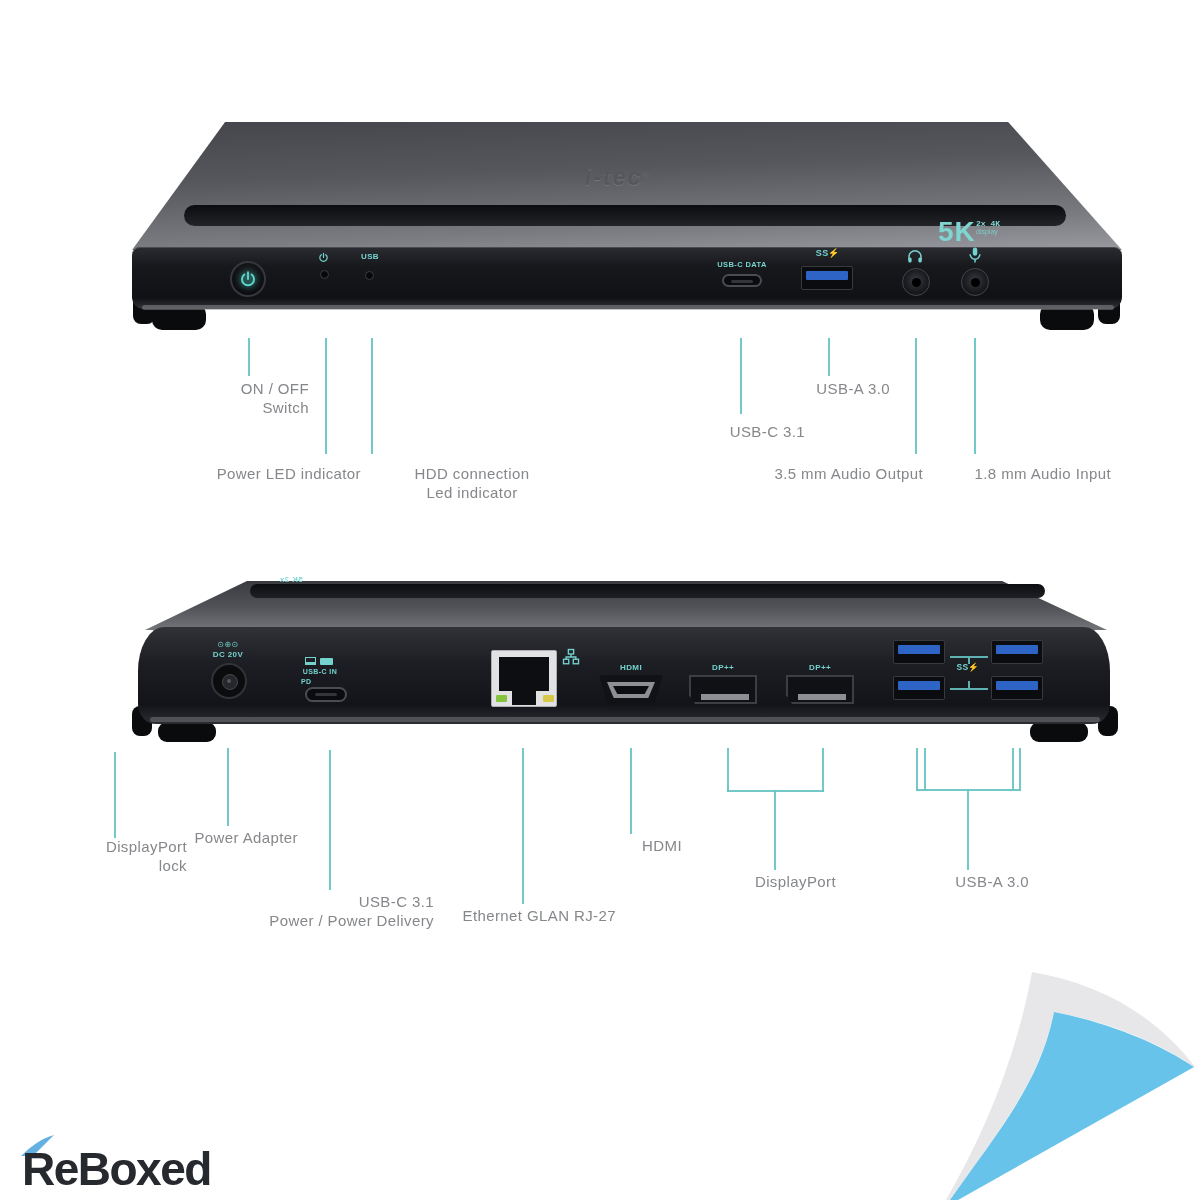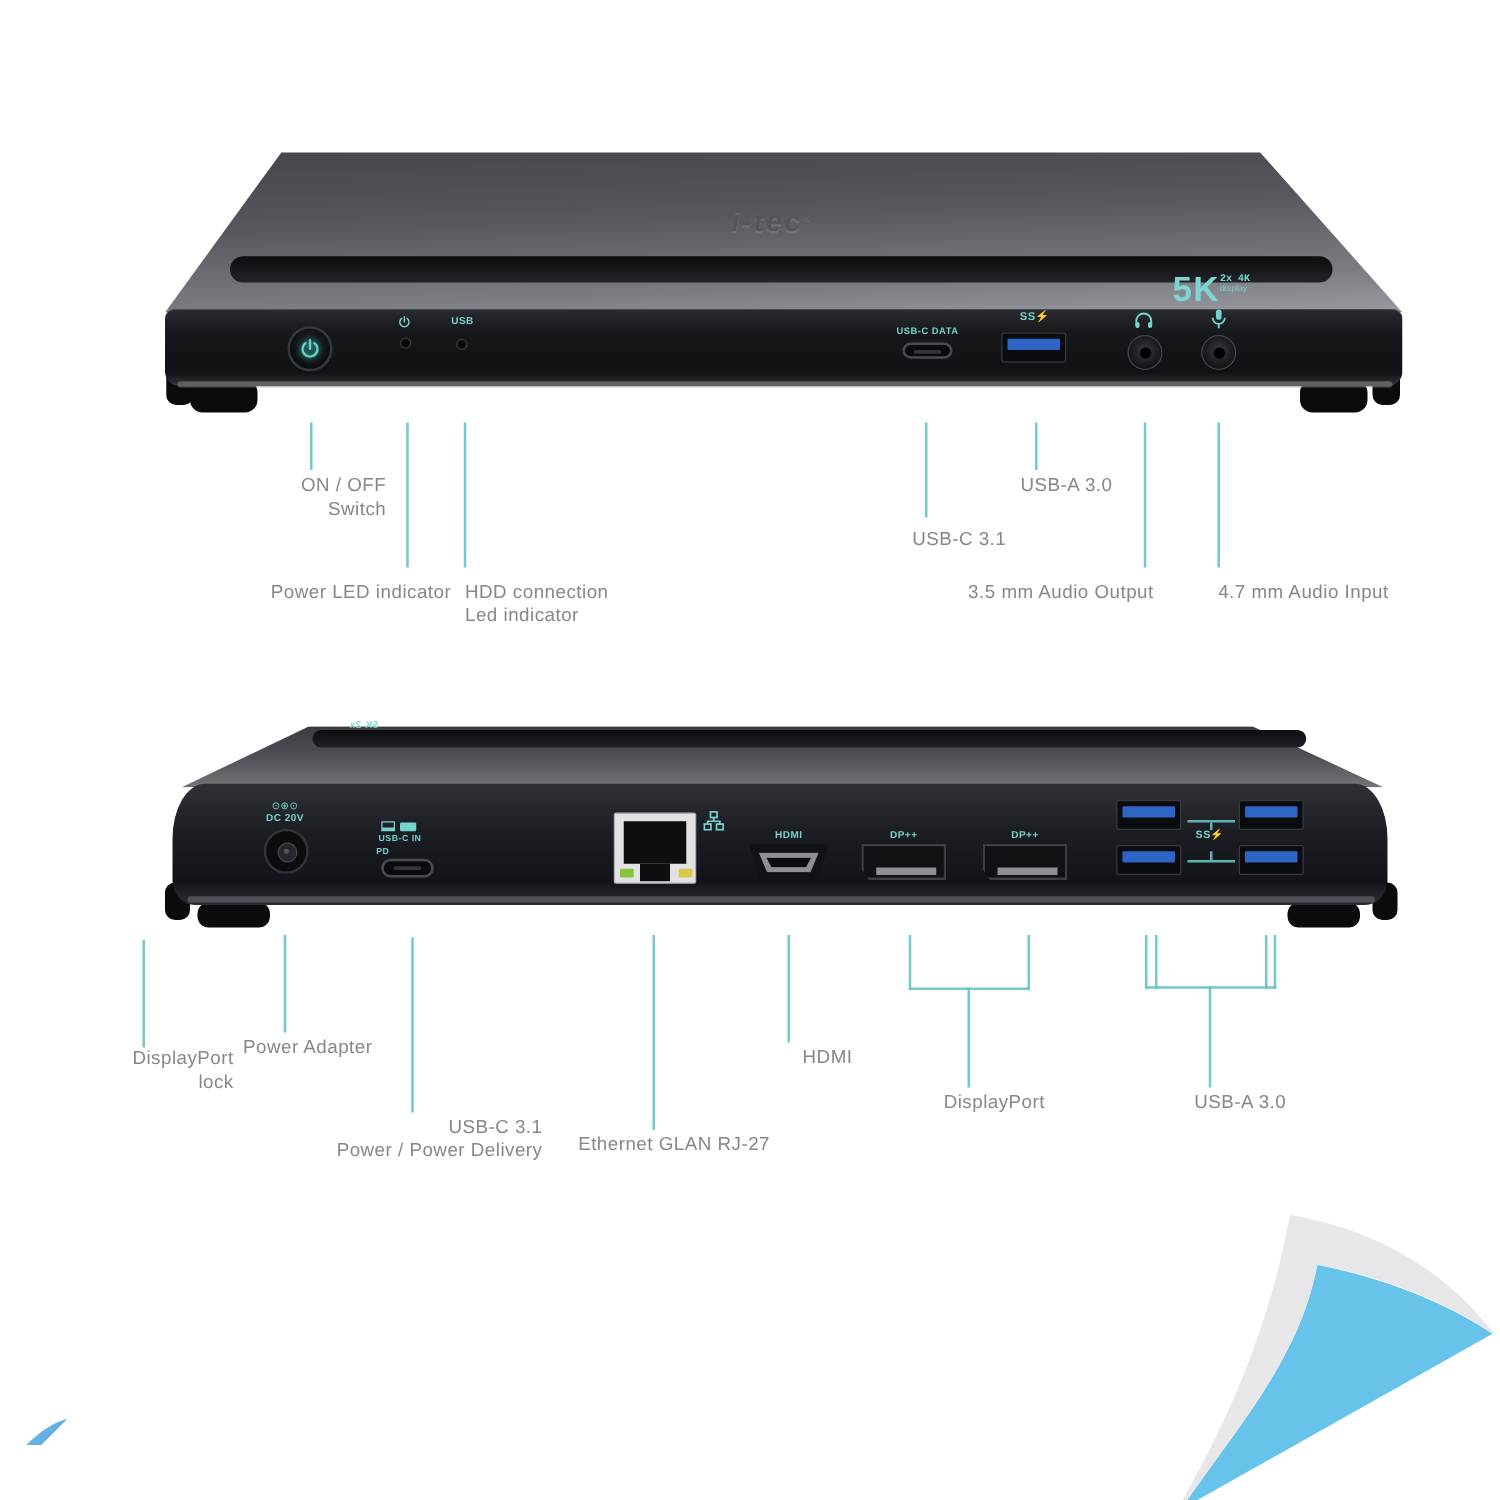--- a/index.html
+++ b/index.html
@@ -1,21 +1,21 @@
 <!DOCTYPE html>
 <html><head>
 <meta charset="utf-8">
 <style>
   html,body{margin:0;padding:0;background:#fff;}
   #stage{position:relative;width:1200px;height:1200px;background:#fff;overflow:hidden;
          font-family:"Liberation Sans",sans-serif;}
   .abs{position:absolute;}
   
   .lbl{position:absolute;color:#85878a;font-size:15px;line-height:19px;letter-spacing:.4px;text-align:right;}
-  .lbl.left{text-align:left;}
+  .lbl.left{text-align:center;}
   
   .cline{position:absolute;width:2px;background:#63c3c1;opacity:.9;}
   .chl{position:absolute;height:2px;background:#63c3c1;opacity:.9;}
   
   .tl{position:absolute;color:#74d3cf;white-space:nowrap;text-align:center;letter-spacing:.4px;}
   
   .hole{position:absolute;background:#07080a;border:1px solid #3c3e44;border-radius:50%;}
   .usbport{position:absolute;background:#0b0c10;border:1px solid #383a40;border-radius:2px;box-sizing:border-box;}
   .tongue{position:absolute;left:4px;top:4px;background:#2d64c6;border-radius:1px;}
   .foot{position:absolute;background:#0a0b0d;border-radius:8px;}
@@ -116,21 +116,21 @@
     <div>Switch</div>
   </div>
   <div class="lbl" style="left:181px;top:464px;width:180px;">Power LED indicator</div>
   <div class="lbl left" style="left:372px;top:464px;width:200px;">
     <div>HDD connection</div>
     <div>Led indicator</div>
   </div>
   <div class="lbl" style="left:685px;top:422px;width:120px;">USB-C 3.1</div>
   <div class="lbl" style="left:770px;top:379px;width:120px;">USB-A 3.0</div>
   <div class="lbl" style="left:773px;top:464px;width:150px;">3.5 mm Audio Output</div>
-  <div class="lbl" style="left:961px;top:464px;width:150px;">4.7 mm Audio Input</div>
+  <div class="lbl" style="left:961px;top:464px;width:150px;">1.8 mm Audio Input</div>
 
   <div class="abs" style="left:0;top:540px;width:1200px;height:220px;">
 
     <div class="foot" style="left:132px;top:166px;width:20px;height:30px;"></div>
     <div class="foot" style="left:1098px;top:166px;width:20px;height:30px;"></div>
     <div class="foot" style="left:158px;top:182px;width:58px;height:20px;border-radius:9px;"></div>
     <div class="foot" style="left:1030px;top:182px;width:58px;height:20px;border-radius:9px;"></div>
 
     <div class="abs" style="left:145px;top:38px;width:962px;height:52px;
                 clip-path:polygon(10.6% 6%,89.1% 6%,100% 100%,0 100%);
@@ -242,20 +242,21 @@
   </div>
   <div class="lbl" style="left:436px;top:906px;width:180px;">Ethernet GLAN RJ-27</div>
   <div class="lbl" style="left:582px;top:836px;width:100px;">HDMI</div>
   <div class="lbl" style="left:716px;top:872px;width:120px;">DisplayPort</div>
   <div class="lbl" style="left:909px;top:872px;width:120px;">USB-A 3.0</div>
 
   <div class="abs" style="left:22px;top:1134px;width:260px;height:66px;">
     <svg width="36" height="24" viewBox="0 0 36 24" style="position:absolute;left:-2px;top:0;">
       <path d="M1,22 C10,13 22,4 34,1 L13,22 Z" fill="#64b0e2"></path>
     </svg>
+    <div style="position:absolute;left:0;top:8px;font-size:46px;font-weight:700;color:#26292e;letter-spacing:-1.5px;">ReBoxed</div>
   </div>
 
   <svg width="256" height="246" viewBox="0 0 256 246" style="position:absolute;left:946px;top:954px;">
     <path d="M86,18 C70,105 38,180 0,246 L4,246 C50,180 93,130 108,58 C164,68 212,88 250,114 C210,62 156,30 86,18 Z" fill="#e7e7e9"></path>
     <path d="M108,58 C164,69 212,89 248,113 L12,246 L4,246 C50,180 94,130 108,58 Z" fill="#67c3e9"></path>
   </svg>
 
 </div>
 
 </body></html>

